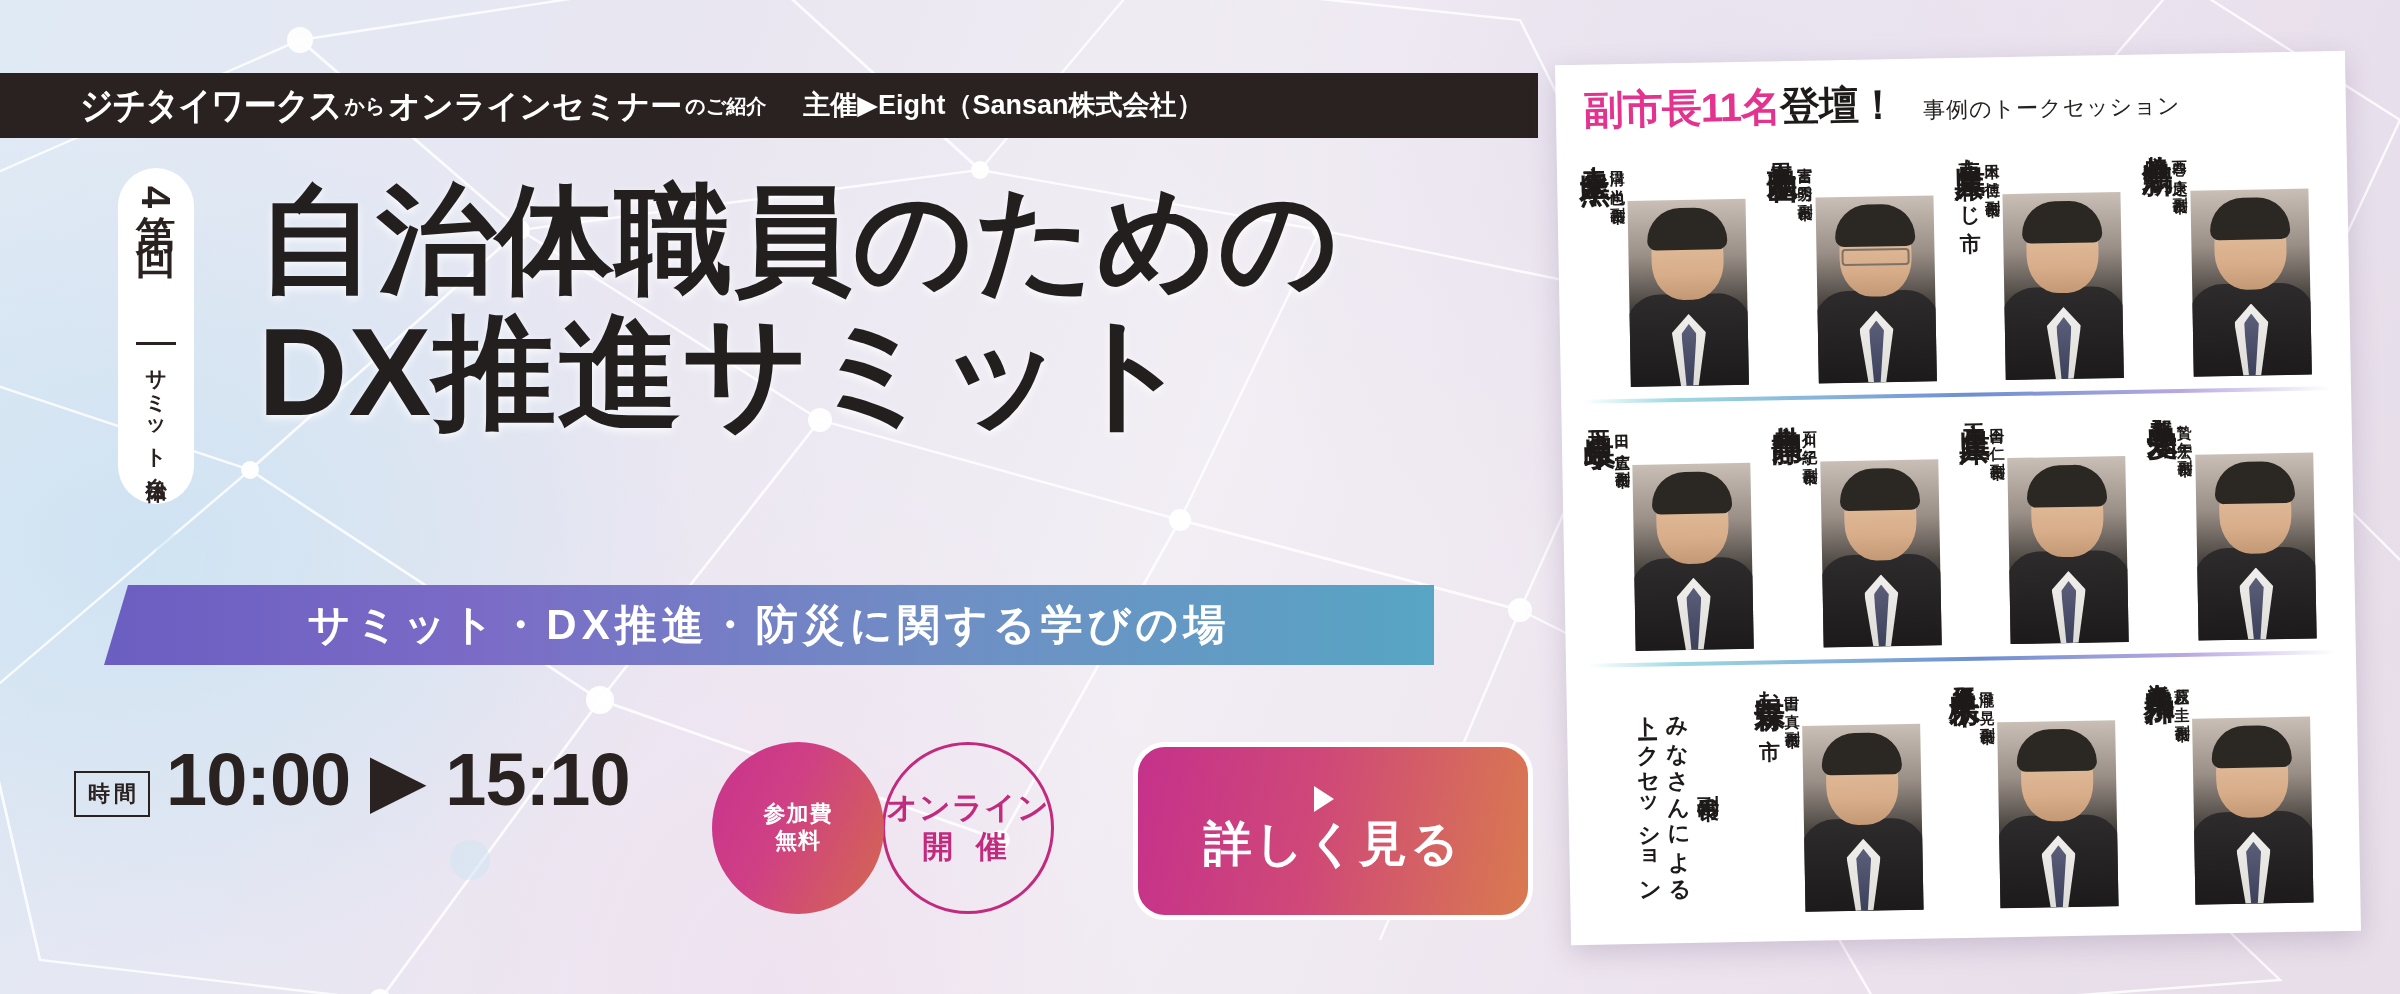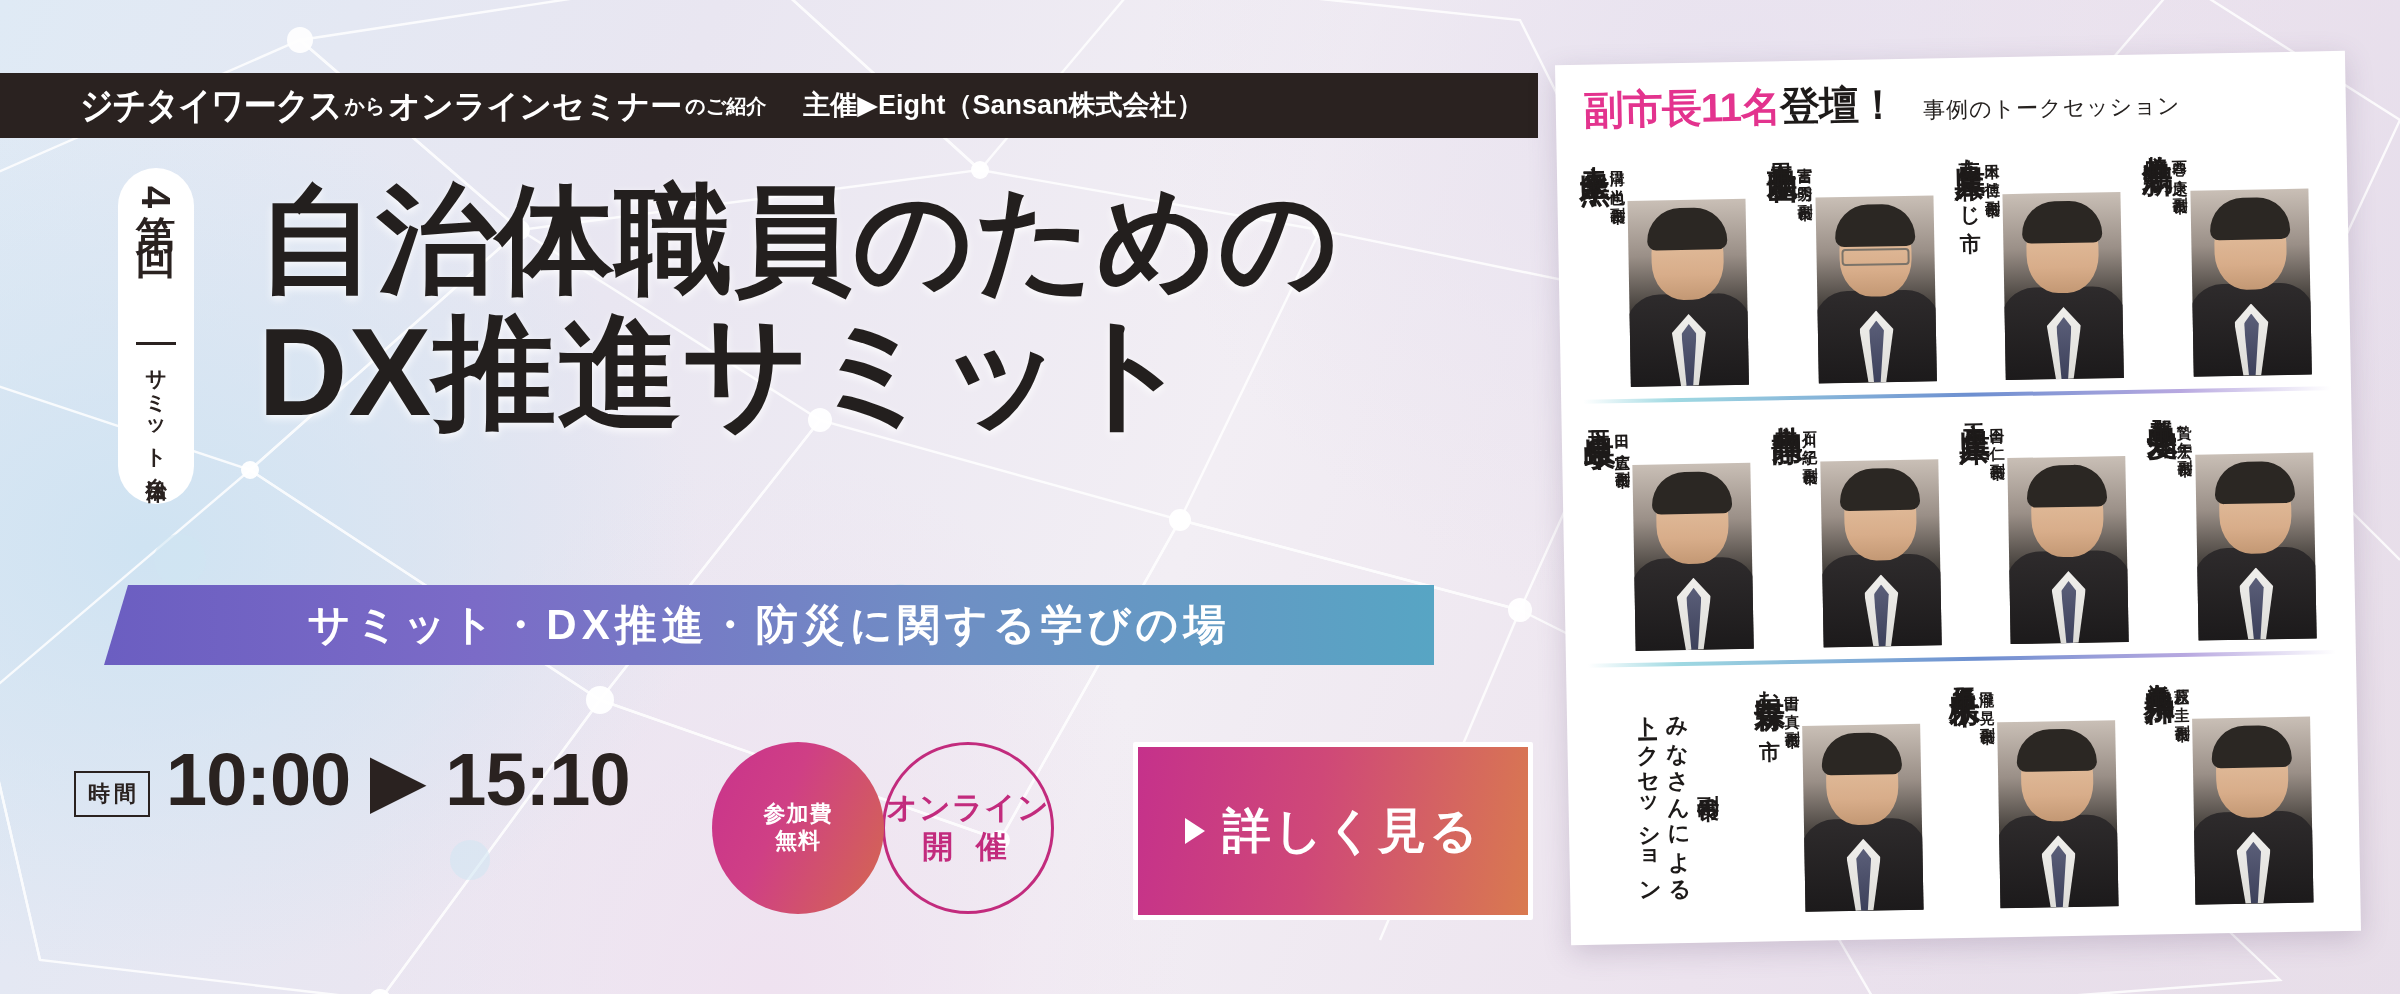--- a/index.html
+++ b/index.html
@@ -121,25 +121,26 @@
     border: 3px solid #c22b7d; background: transparent;
     display: flex; flex-direction: column; align-items: center; justify-content: center;
     z-index: 5;
   }
   .circ-online span { color:#c22b7d; font-size: 31px; font-weight: 900; letter-spacing: 1px; line-height: 1.25; }
   .circ-online .s2 { letter-spacing: 7px; }
 
   
   .cta {
     position: absolute; left: 1133px; top: 742px;
-    width: 400px; height: 178px; border-radius: 2px;
+    width: 400px; height: 178px; border-radius: 32px;
     border: 5px solid #ffffff;
     background: linear-gradient(100deg, #c5318b 0%, #cf4878 45%, #d97a4f 100%);
     display: flex; align-items: center; justify-content: center;
     z-index: 6;
+    flex-direction: column;
   }
   .cta .tri {
     width: 0; height: 0; border-left: 20px solid #fff;
     border-top: 13px solid transparent; border-bottom: 13px solid transparent;
     margin-right: 18px;
   }
   .cta span { color:#fff; font-size: 48px; font-weight: 900; letter-spacing: 3px; }
 
   
   .card {

